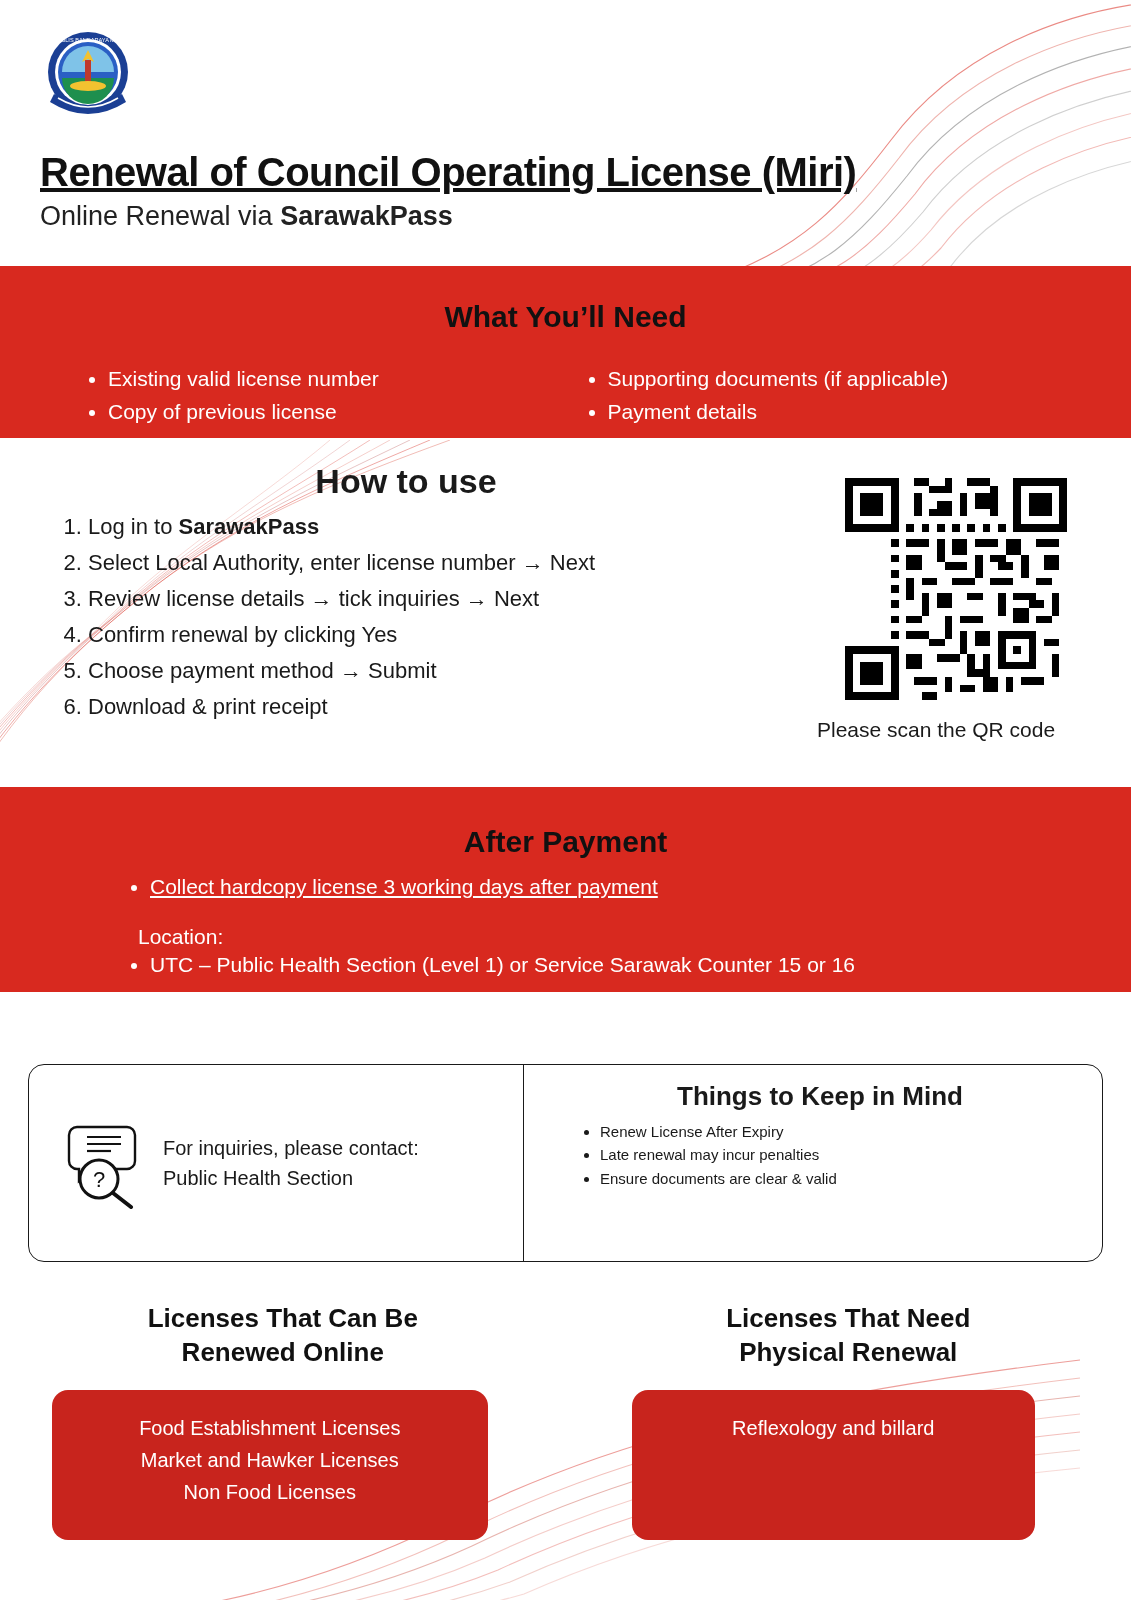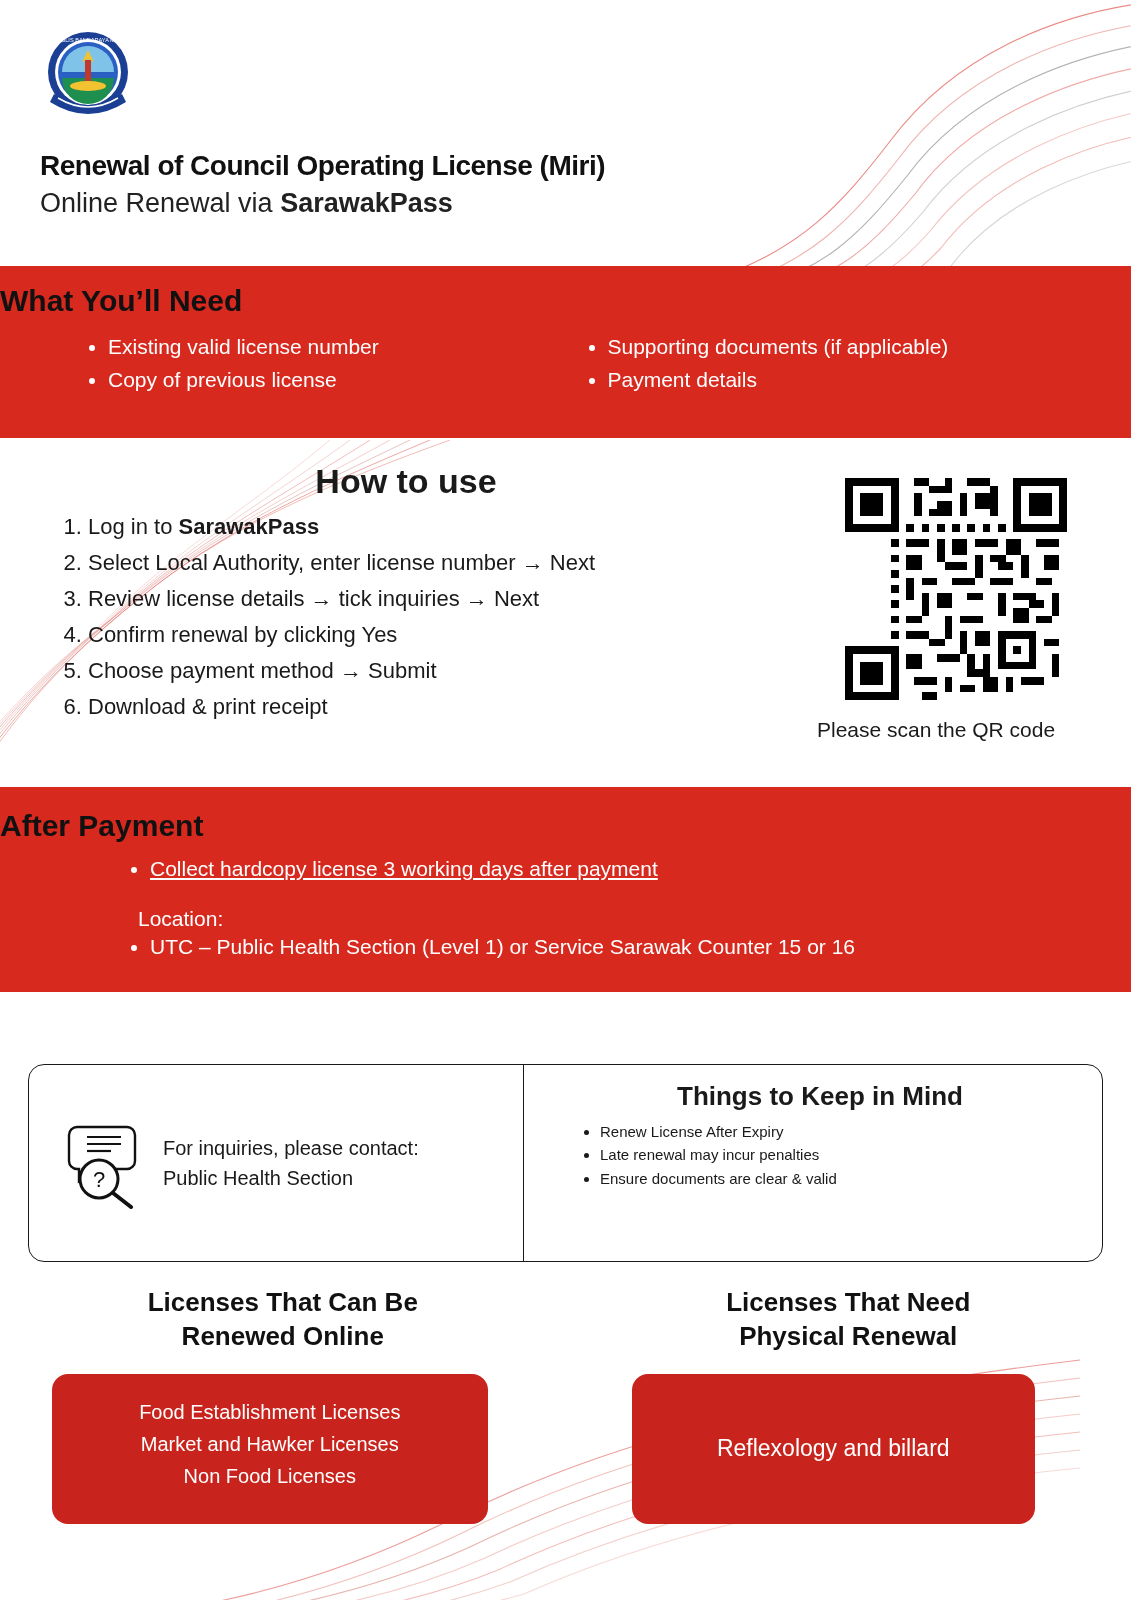--- a/index.html
+++ b/index.html
@@ -25,39 +25,39 @@
   .logo-wrap {
     position: absolute; left: 42px; top: 28px;
     width: 92px; height: 96px;
   }
 
   
   .header {
     position: absolute; left: 40px; top: 150px; right: 40px;
   }
   .main-title {
-    font-size: 28px; font-weight: bold; letter-spacing: -0.5px;
-    margin: 0; color: #111;
+    font-size: 40px; font-weight: bold; letter-spacing: -0.5px;
+    margin: 0; color: #111; text-decoration: underline;
   }
   .sub-title {
     font-size: 27px; margin: 6px 0 0 0; color: #222; font-weight: normal;
   }
   .sub-title b { font-weight: bold; }
 
   
   .band {
     position: absolute; left: 0; width: 1131px;
     background: #d8291f; color: #fff;
   }
   #band-need { top: 266px; height: 172px; }
   #band-after { top: 787px; height: 205px; }
 
   .band-title {
-    font-size: 30px; font-weight: bold;
-    margin: 0; padding-top: 18px; color: #111;
+    text-align: center; font-size: 30px; font-weight: bold;
+    margin: 16px; padding-top: 18px; color: #111;
   }
   #band-after .band-title { padding-top: 22px; }
 
   .need-cols {
     display: flex; padding: 12px 74px 0 74px; gap: 16px;
   }
   .need-cols ul {
     margin: 0; padding-left: 34px; flex: 1;
   }
   .need-cols li {
@@ -101,31 +101,31 @@
   .contact-text .phone { font-weight: bold; font-size: 21px; }
   .info-right { flex: 1; padding: 16px 20px 0 34px; }
   .keep-title { font-size: 26px; font-weight: bold; text-align: center; margin: 0 0 8px 0; }
   .keep-list { margin: 0; padding-left: 42px; }
   .keep-list li { font-size: 15px; line-height: 1.55; }
 
   
   .bottom { position: absolute; left: 0; top: 1286px; width: 1131px; display: flex; }
   .bcol { flex: 1; text-align: center; }
   .bcol h3 {
-    font-size: 26px; font-weight: bold; margin: 0; line-height: 1.3; color: #111;
+    font-size: 26px; font-weight: bold; margin: 16px; line-height: 1.3; color: #111;
   }
   .pill {
     margin-top: 20px; background: #c8241d; color: #fff;
     border-radius: 16px; padding: 22px 18px;
     font-size: 20px; line-height: 1.62;
   }
   #pill-online { margin-left: 52px; margin-right: 78px; min-height: 150px; }
   #pill-physical {
     margin-left: 66px; margin-right: 96px; min-height: 150px;
-    display: flex; align-items: center; justify-content: center; font-size: 23px;
+    display: flex; align-items: flex-start; justify-content: center; font-size: 20px;
   }
 </style>
 </head>
 <body>
 
 <svg class="swirl" id="swirl-top-right" width="520" height="300">
   <g fill="none" stroke-width="1.1">
     <path d="M520,10 C400,20 300,70 240,150 C190,215 150,260 60,290" stroke="#d8291f" opacity="0.55"></path>
     <path d="M520,30 C405,42 305,90 248,168 C198,232 160,272 75,298" stroke="#e06a5e" opacity="0.5"></path>
     <path d="M520,50 C410,64 312,110 256,186 C206,248 170,284 90,300" stroke="#555" opacity="0.45"></path>

